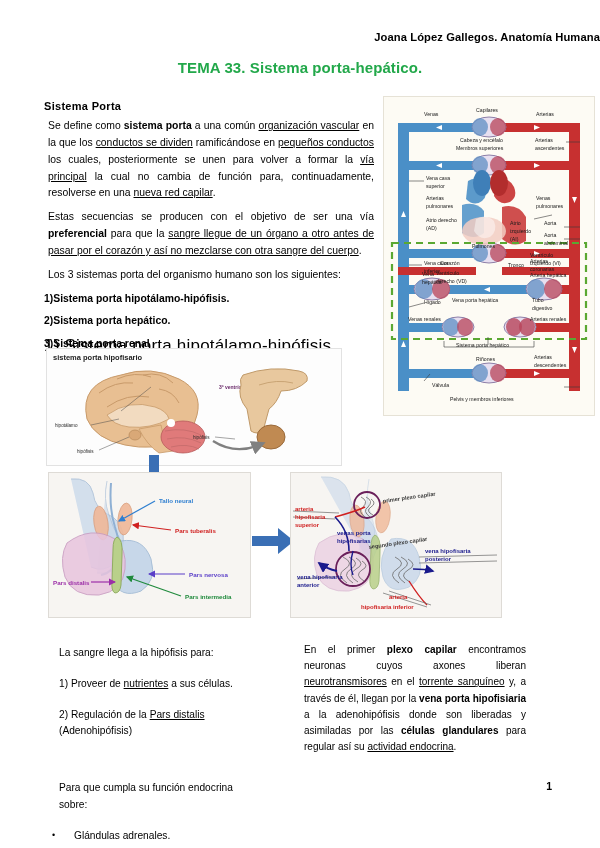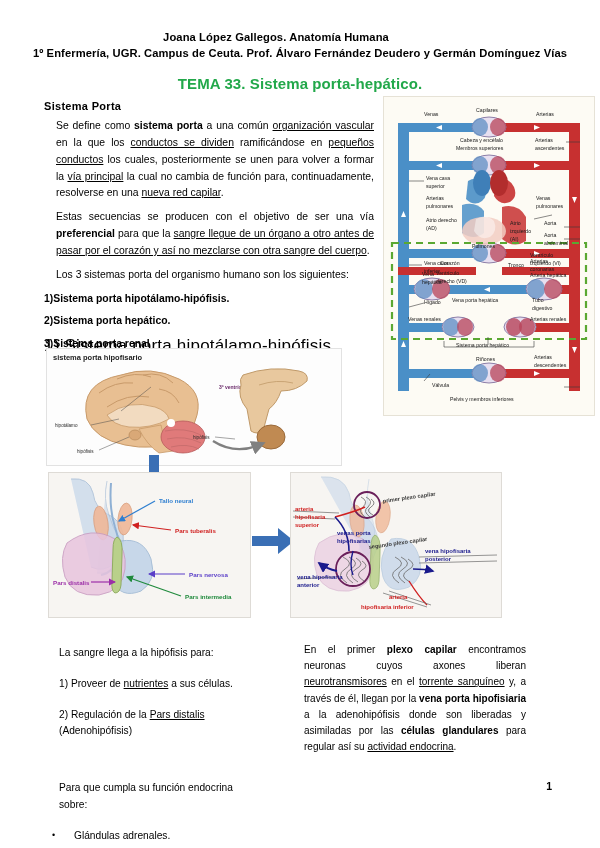--- a/index.html
+++ b/index.html
@@ -10,21 +10,21 @@
     font-family:"Liberation Sans", sans-serif;
     color:#000;
     position:relative;
     overflow:hidden;
   }
   .page { position:relative; width:600px; height:848px; padding:0; }
 
   
   .hdr { padding-top:30px; }
   .hdr-line1 {
-    text-align:center; padding-right:48px;
+    text-align:right; 
     font-size:11.2px; font-weight:bold; letter-spacing:.1px;
     line-height:1.35;
   }
   .hdr-line2 {
     text-align:center; padding:0 22px;
     font-size:11.2px; font-weight:bold; letter-spacing:.1px;
     line-height:1.35; margin-top:1px;
   }
   .title {
     text-align:center; color:#22a84a;
@@ -34,21 +34,21 @@
   .sect-h {
     position:absolute; left:44px; top:100px;
     font-size:11px; font-weight:bold; letter-spacing:.3px;
   }
 
   
   .col-left {
     position:absolute; left:44px; top:118px; width:330px;
     font-size:10.4px; line-height:1.62; text-align:justify;
   }
-  .col-left p { margin:0 0 7px 12px; }
+  .col-left p { margin:0 0 7px 4px; }
   .b { font-weight:bold; }
   .u { text-decoration:underline; }
   .num { font-weight:bold; }
   .list-item { margin:0 0 6px 0; font-size:10.4px; }
 
   .subhead {
     position:absolute; left:44px; top:336px;
     font-size:17px; letter-spacing:.2px;
   }
 
@@ -125,21 +125,20 @@
   }
   svg text { font-family:"Liberation Sans", sans-serif; }
 </style>
 </head>
 <body>
 
 <div class="page">
 
   <div class="hdr">
     <div class="hdr-line1">Joana López Gallegos. Anatomía Humana</div>
-    <div class="hdr-line2">1º Enfermería, UGR. Campus de Ceuta. Prof. Álvaro Fernández Deudero y Germán Domínguez Vías</div>
     <div class="title">TEMA 33. Sistema porta-hepático.</div>
   </div>
 
   <div class="sect-h">Sistema Porta</div>
 
   <div class="col-left">
     <p><span>Se define como </span><span class="b">sistema porta</span><span> a una común </span><span class="u">organización vascular</span><span> en la que los </span><span class="u">conductos se dividen</span><span> ramificándose en </span><span class="u">pequeños conductos</span><span> los cuales, posteriormente se unen para volver a formar la </span><span class="u">vía principal</span><span> la cual no cambia de función para, continuadamente, resolverse en una </span><span class="u">nueva red capilar</span><span>.</span></p>
 
     <p><span>Estas secuencias se producen con el objetivo de ser una vía </span><span class="b">preferencial</span><span> para que la </span><span class="u">sangre llegue de un órgano a otro antes de pasar por el corazón y así no mezclarse con otra sangre del cuerpo</span><span>.</span></p>
 

